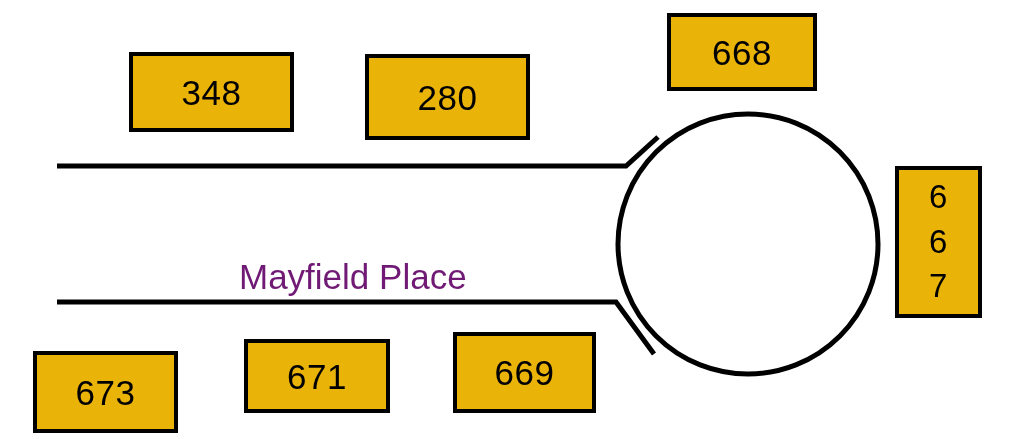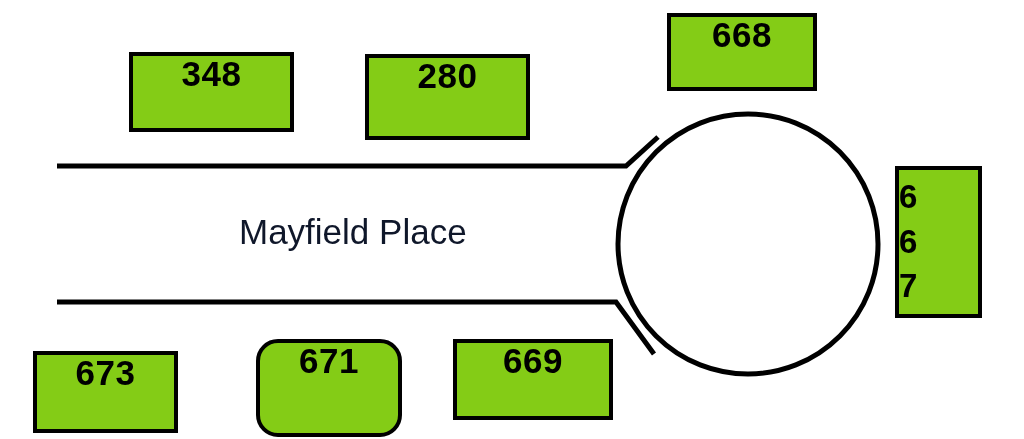--- a/index.html
+++ b/index.html
@@ -21,48 +21,49 @@
   #map-svg {
     position: absolute;
     left: 0;
     top: 0;
     width: 1024px;
     height: 439px;
   }
   .parcel-box {
     position: absolute;
     box-sizing: border-box;
-    background: #84cc16;
+    background: #eab308;
     border: 4px solid #000000;
     display: flex;
+    align-items: center;
     justify-content: center;
     color: #000000;
     font-family: "Liberation Sans", sans-serif;
     font-size: 35px;
     line-height: 1;
     letter-spacing: 0.5px;
     user-select: none;
-    font-weight: bold;
   }
   .parcel-box.stacked {
     flex-direction: column;
     justify-content: space-evenly;
     font-size: 33px;
   }
   .parcel-box.stacked .digit {
     line-height: 1.05;
   }
   .street-label {
     position: absolute;
-    color: #0f172a;
+    color: #701a75;
     font-family: "Liberation Sans", sans-serif;
     font-size: 35px;
     line-height: 1;
     white-space: nowrap;
     user-select: none;
+    margin-top: 45px;
   }
 </style>
 </head>
 <body>
 
 <div id="map-canvas">
 
   <svg id="map-svg" viewBox="0 0 1024 439">
 
     <circle id="culdesac-circle" cx="748" cy="244" r="130" fill="none" stroke="#000000" stroke-width="5"></circle>
@@ -83,25 +84,25 @@
   </div>
 
   <div class="parcel-box" style="left:667px; top:13px; width:150px; height:78px;">
     <span>668</span>
   </div>
 
   <div class="parcel-box" style="left:33px; top:351px; width:145px; height:82px;">
     <span>673</span>
   </div>
 
-  <div class="parcel-box" style="left:256px; top:339px; width:146px; height:98px;border-radius:22px;">
+  <div class="parcel-box" style="left:244px; top:339px; width:146px; height:74px;">
     <span>671</span>
   </div>
 
-  <div class="parcel-box" style="left:453px; top:339px; width:160px; height:81px;">
+  <div class="parcel-box" style="left:453px; top:332px; width:143px; height:81px;">
     <span>669</span>
   </div>
 
   <div class="parcel-box stacked" style="left:895px; top:166px; width:87px; height:152px;">
     <span class="digit">6</span>
     <span class="digit">6</span>
     <span class="digit">7</span>
   </div>
 
 </div>

